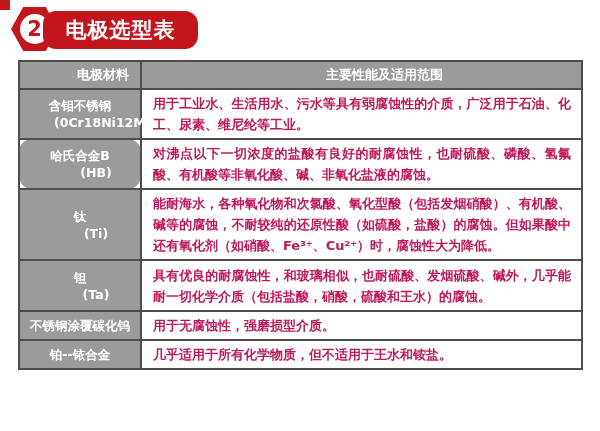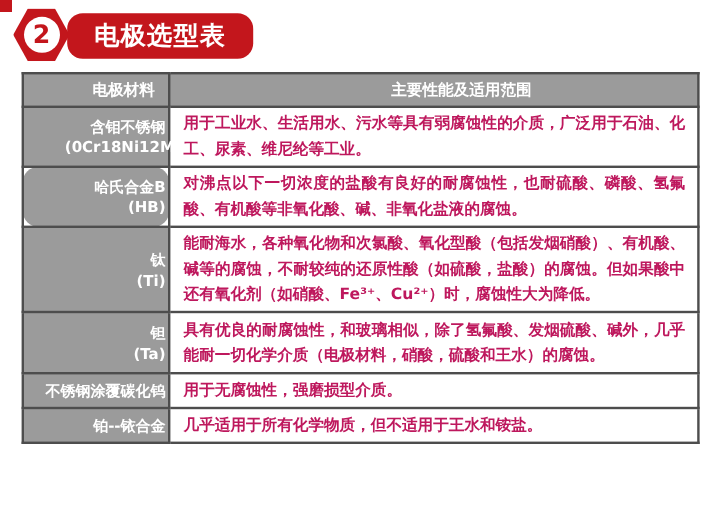--- a/index.html
+++ b/index.html
@@ -40,21 +40,21 @@
   }
   .badge-number {
     color: #c3161c;
     font-size: 21px;
     font-weight: bold;
     line-height: 1;
   }
   
   .title-banner {
     position: absolute;
-    left: 56px; top: 11px;
+    left: 43px; top: 11px;
     width: 155px; height: 38px;
     background: #c3161c;
     border-radius: 13px;
     display: flex;
     align-items: center;
     justify-content: center;
   }
   .title-banner span {
     color: #ffffff;
     font-size: 21px;
@@ -83,21 +83,21 @@
     font-weight: bold;
     height: 28px;
     text-align: center;
     padding-left: 46px;
   }
   td.mat {
     background: #9b9b9b;
     color: #ffffff;
     font-size: 12.5px;
     font-weight: bold;
-    text-align: right;
+    text-align: center;
     line-height: 17px;
     padding: 2px 2px;
   }
   td.mat .code { white-space: nowrap; margin-left: 32px; }
   td.desc {
     background: #ffffff;
     color: #be185d;
     font-size: 13px;
     font-weight: 600;
     line-height: 21px;
@@ -160,21 +160,21 @@
           <div class="name">钛</div>
           <div class="code">(Ti)</div>
         </td>
         <td class="desc">能耐海水，各种氧化物和次氯酸、氧化型酸（包括发烟硝酸）、有机酸、碱等的腐蚀，不耐较纯的还原性酸（如硫酸，盐酸）的腐蚀。但如果酸中还有氧化剂（如硝酸、Fe³⁺、Cu²⁺）时，腐蚀性大为降低。</td>
       </tr>
       <tr class="r5">
         <td class="mat">
           <div class="name">钽</div>
           <div class="code">(Ta)</div>
         </td>
-        <td class="desc">具有优良的耐腐蚀性，和玻璃相似，除了氢氟酸、发烟硫酸、碱外，几乎能耐一切化学介质（电极材料，硝酸，硫酸和王水）的腐蚀。</td>
+        <td class="desc">具有优良的耐腐蚀性，和玻璃相似，也耐硫酸、发烟硫酸、碱外，几乎能耐一切化学介质（包括盐酸，硝酸，硫酸和王水）的腐蚀。</td>
       </tr>
       <tr class="r6">
         <td class="mat">
           <div class="name">不锈钢涂覆碳化钨</div>
         </td>
         <td class="desc">用于无腐蚀性，强磨损型介质。</td>
       </tr>
       <tr class="r7">
         <td class="mat">
           <div class="name">铂--铱合金</div>

